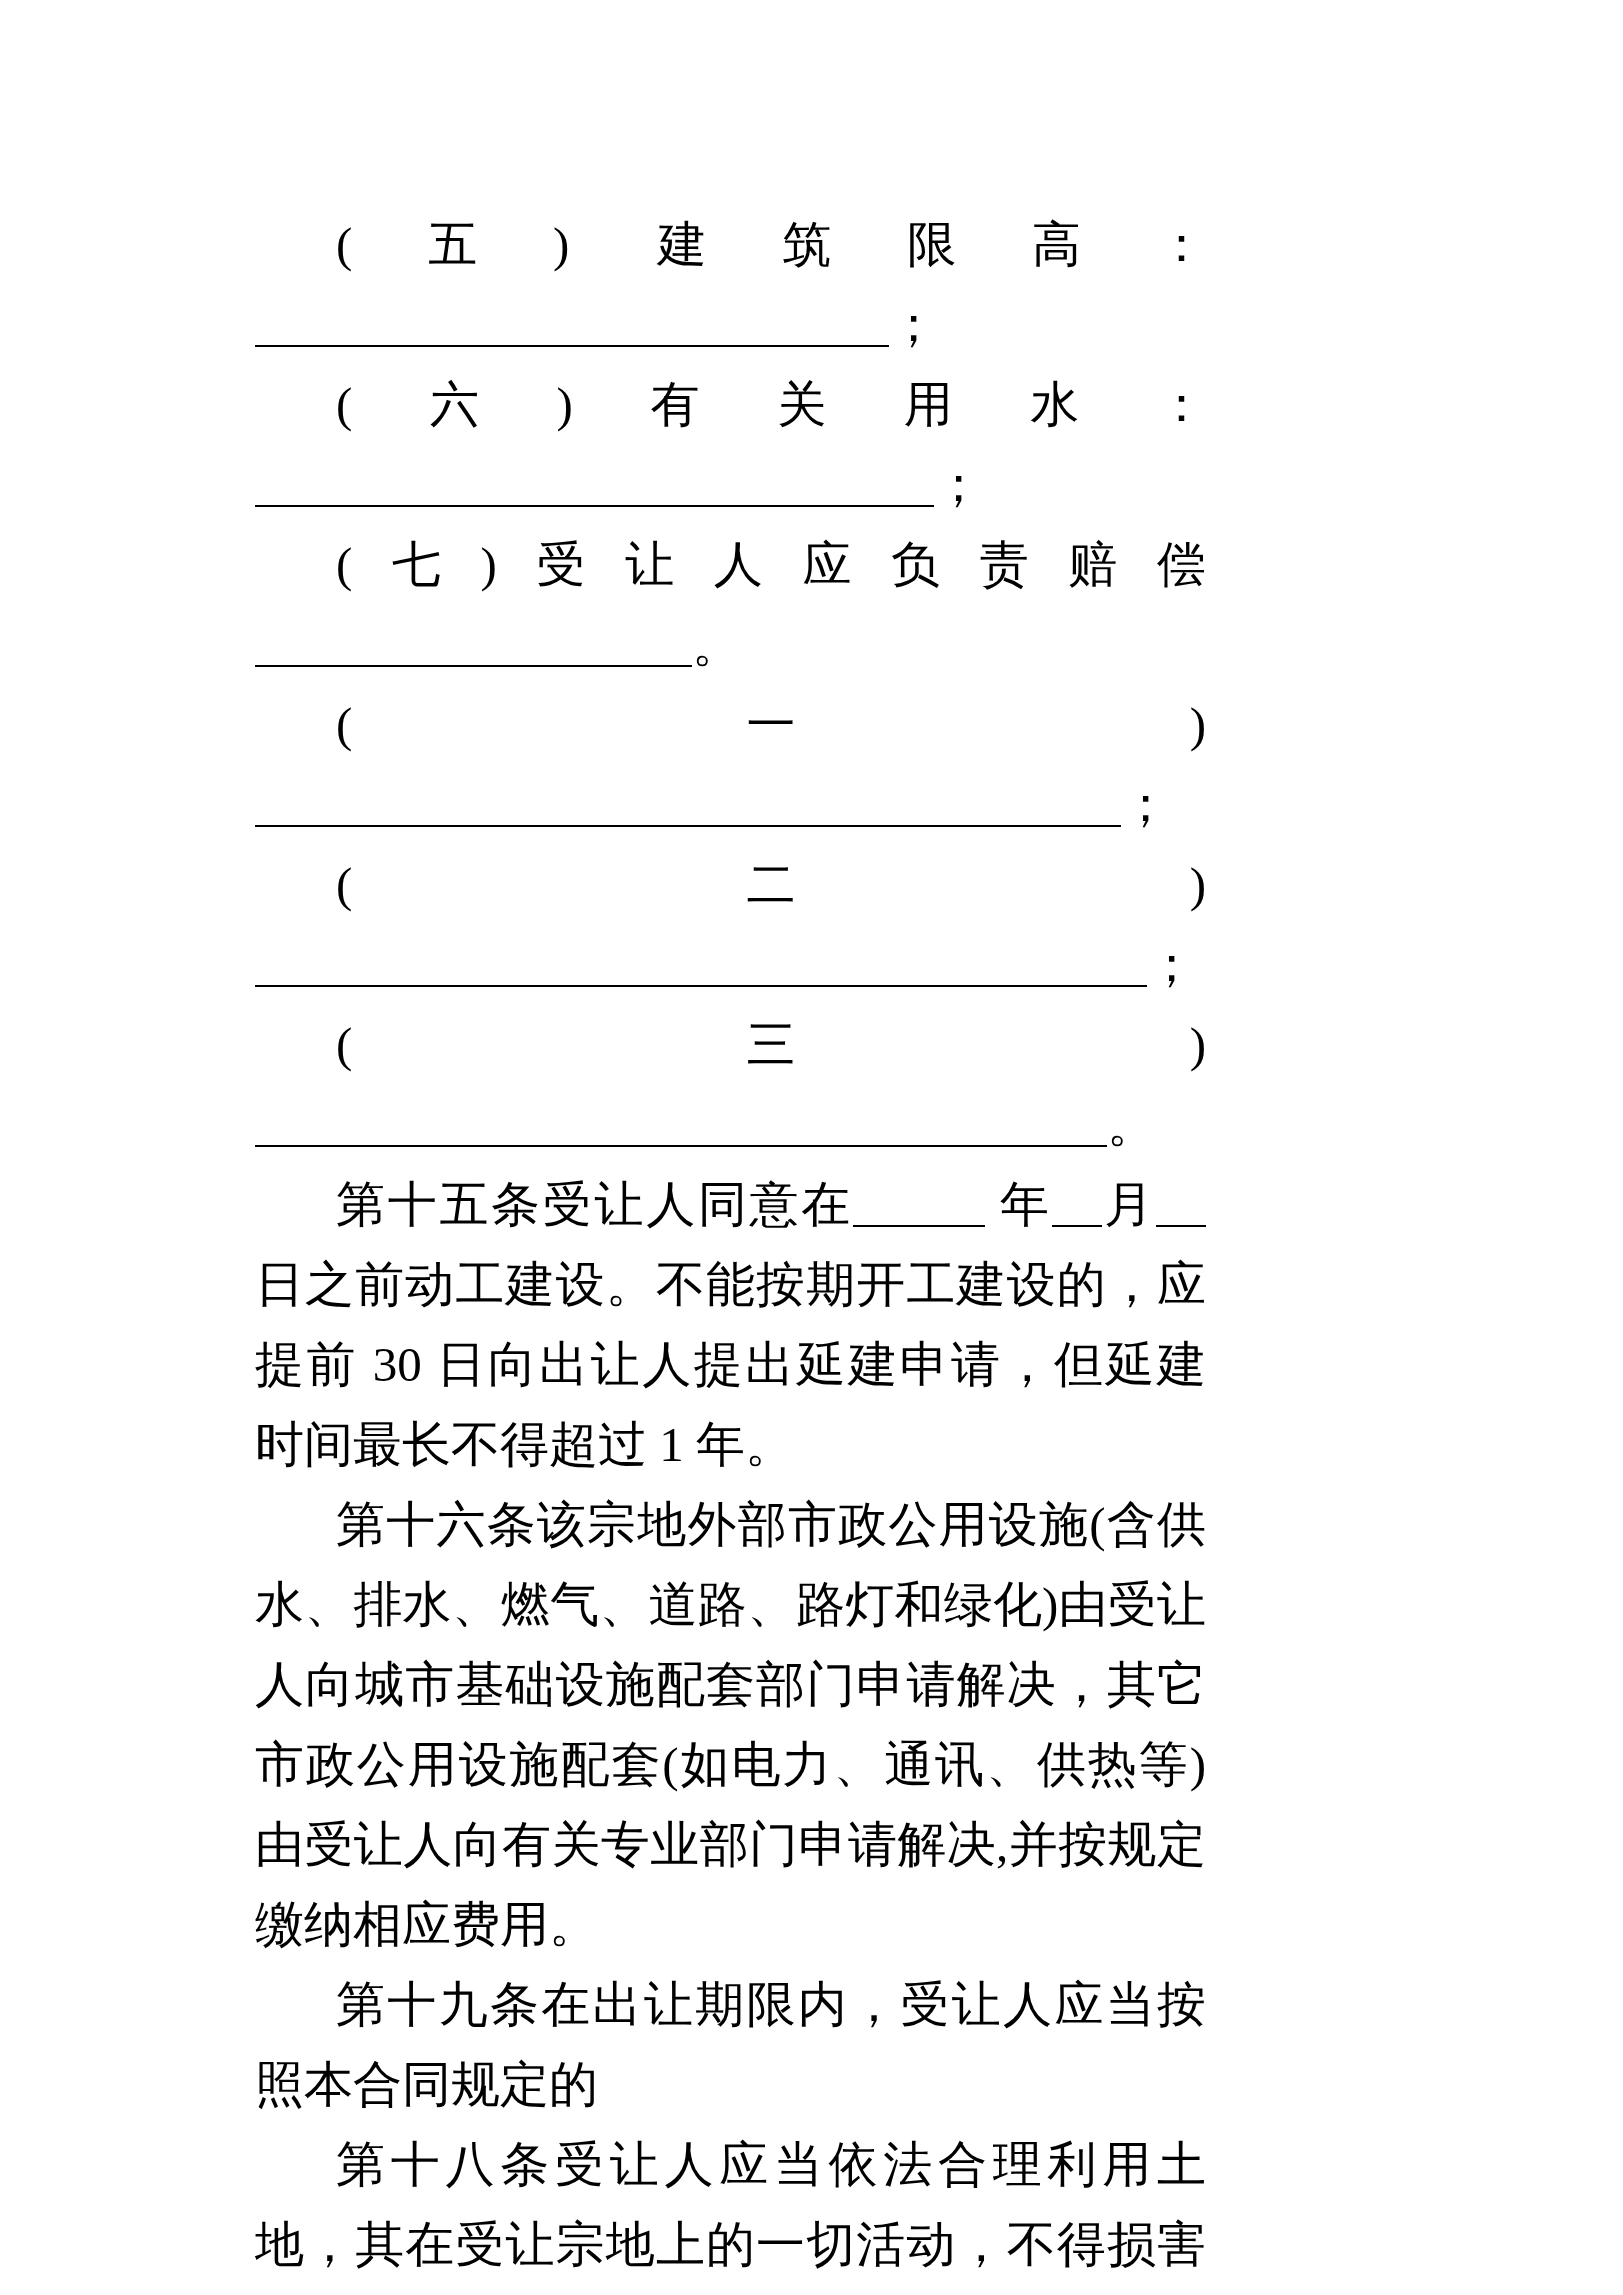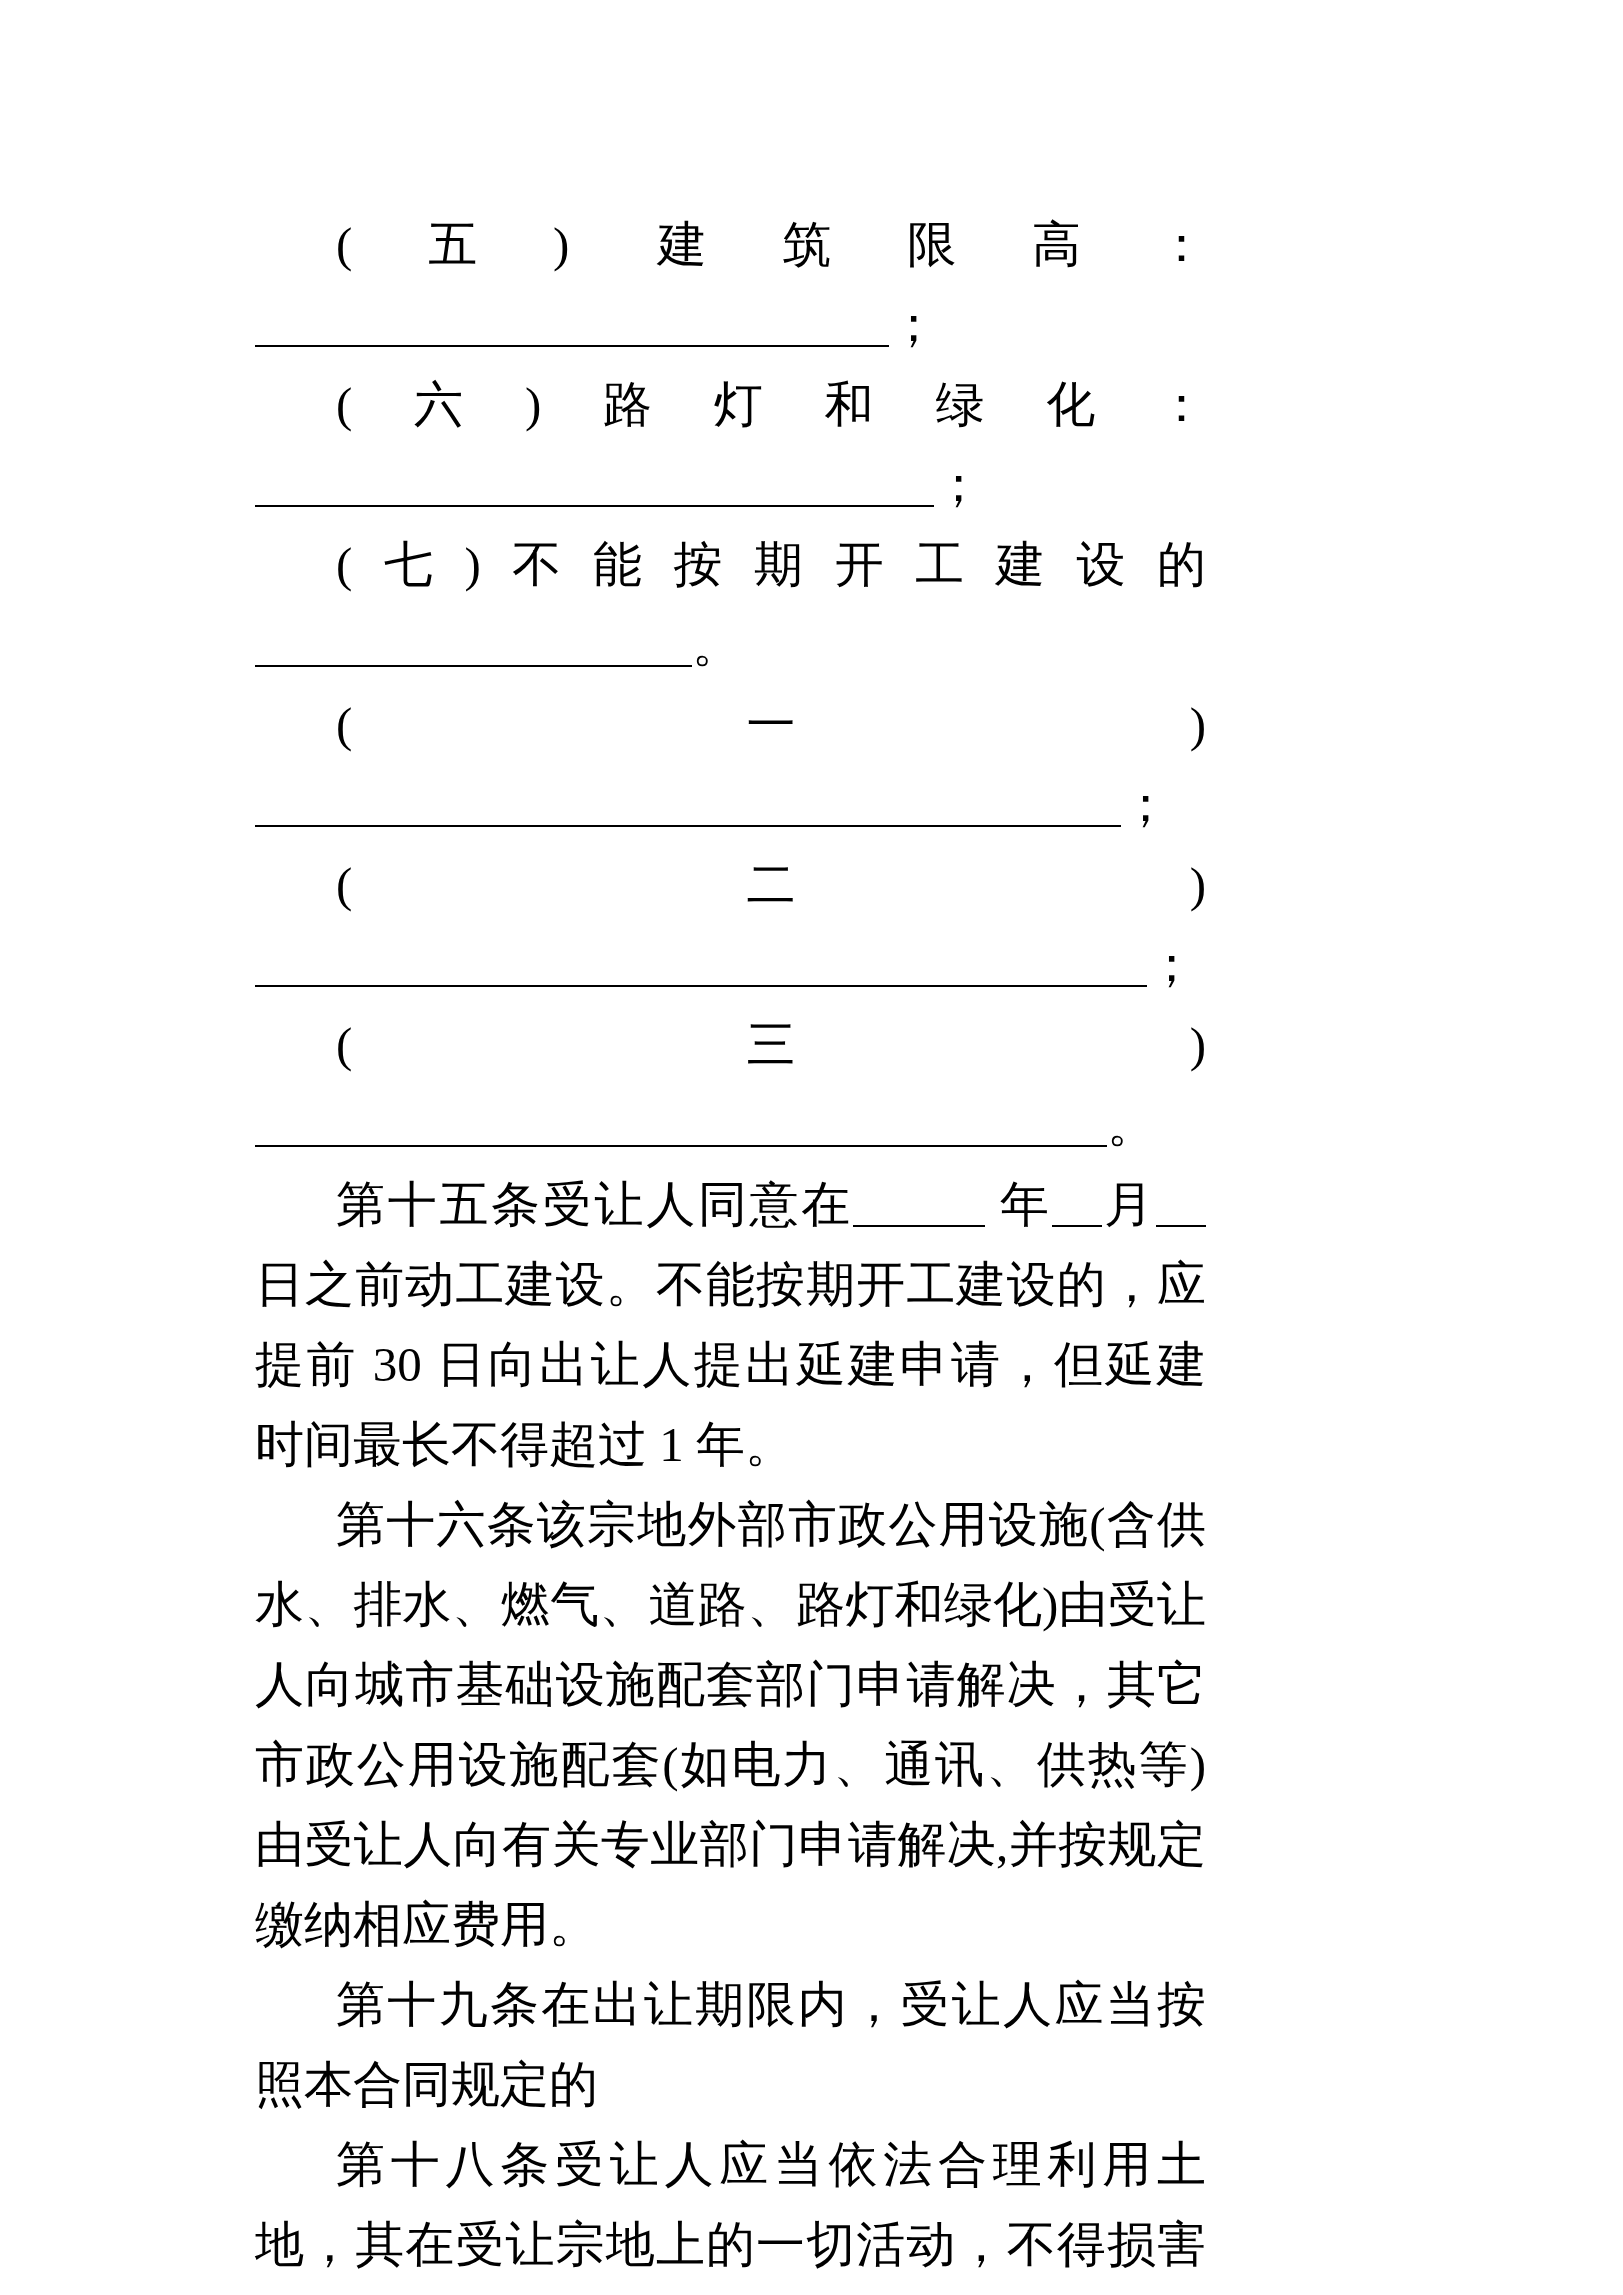--- a/index.html
+++ b/index.html
@@ -35,22 +35,22 @@
     border-bottom: 2.2px solid #000000;
     vertical-align: -5.6px;
   }
 </style>
 </head>
 <body>
 
 <div class="page">
   <div class="doc">
       <div class="para"><span>(五) 建筑限高：</span><span class="blank" style="width: 634px;"></span><span>；</span></div>
-      <div class="para"><span>(六)路灯和绿化：</span><span class="blank" style="width: 679px;"></span><span>；</span></div>
-      <div class="para"><span>(七)不能按期开工建设的</span><span class="blank" style="width: 437px;"></span><span>。</span></div>
+      <div class="para"><span>(六)有关用水：</span><span class="blank" style="width: 679px;"></span><span>；</span></div>
+      <div class="para"><span>(七)受让人应负责赔偿</span><span class="blank" style="width: 437px;"></span><span>。</span></div>
       <div class="para"><span>(一) </span><span class="blank" style="width: 866px;"></span><span>；</span></div>
       <div class="para"><span>(二)</span><span class="blank" style="width: 892px;"></span><span>；</span></div>
       <div class="para"><span>(三)</span><span class="blank" style="width: 852px;"></span><span>。</span></div>
       <div class="para"><span>第十五条受让人同意在</span><span class="blank" style="width: 132px;"></span><span> 年</span><span class="blank" style="width: 50px;"></span><span>月</span><span class="blank" style="width: 50px;"></span><span>日之前动工建设。不能按期开工建设的，应提前 30 日向出让人提出延建申请，但延建时间最长不得超过 1 年。</span></div>
       <div class="para"><span>第十六条该宗地外部市政公用设施(含供水、排水、燃气、道路、路灯和绿化)由受让人向城市基础设施配套部门申请解决，其它市政公用设施配套(如电力、通讯、供热等)由受让人向有关专业部门申请解决,并按规定缴纳相应费用。</span></div>
       <div class="para"><span>第十九条在出让期限内，受让人应当按照本合同规定的</span></div>
       <div class="para"><span>第十八条受让人应当依法合理利用土地，其在受让宗地上的一切活动，不得损害或者破坏周围环境或设施，使国家或他人遭受损失的，受让人应负责赔偿。</span></div>
     </div>
 </div>
 

